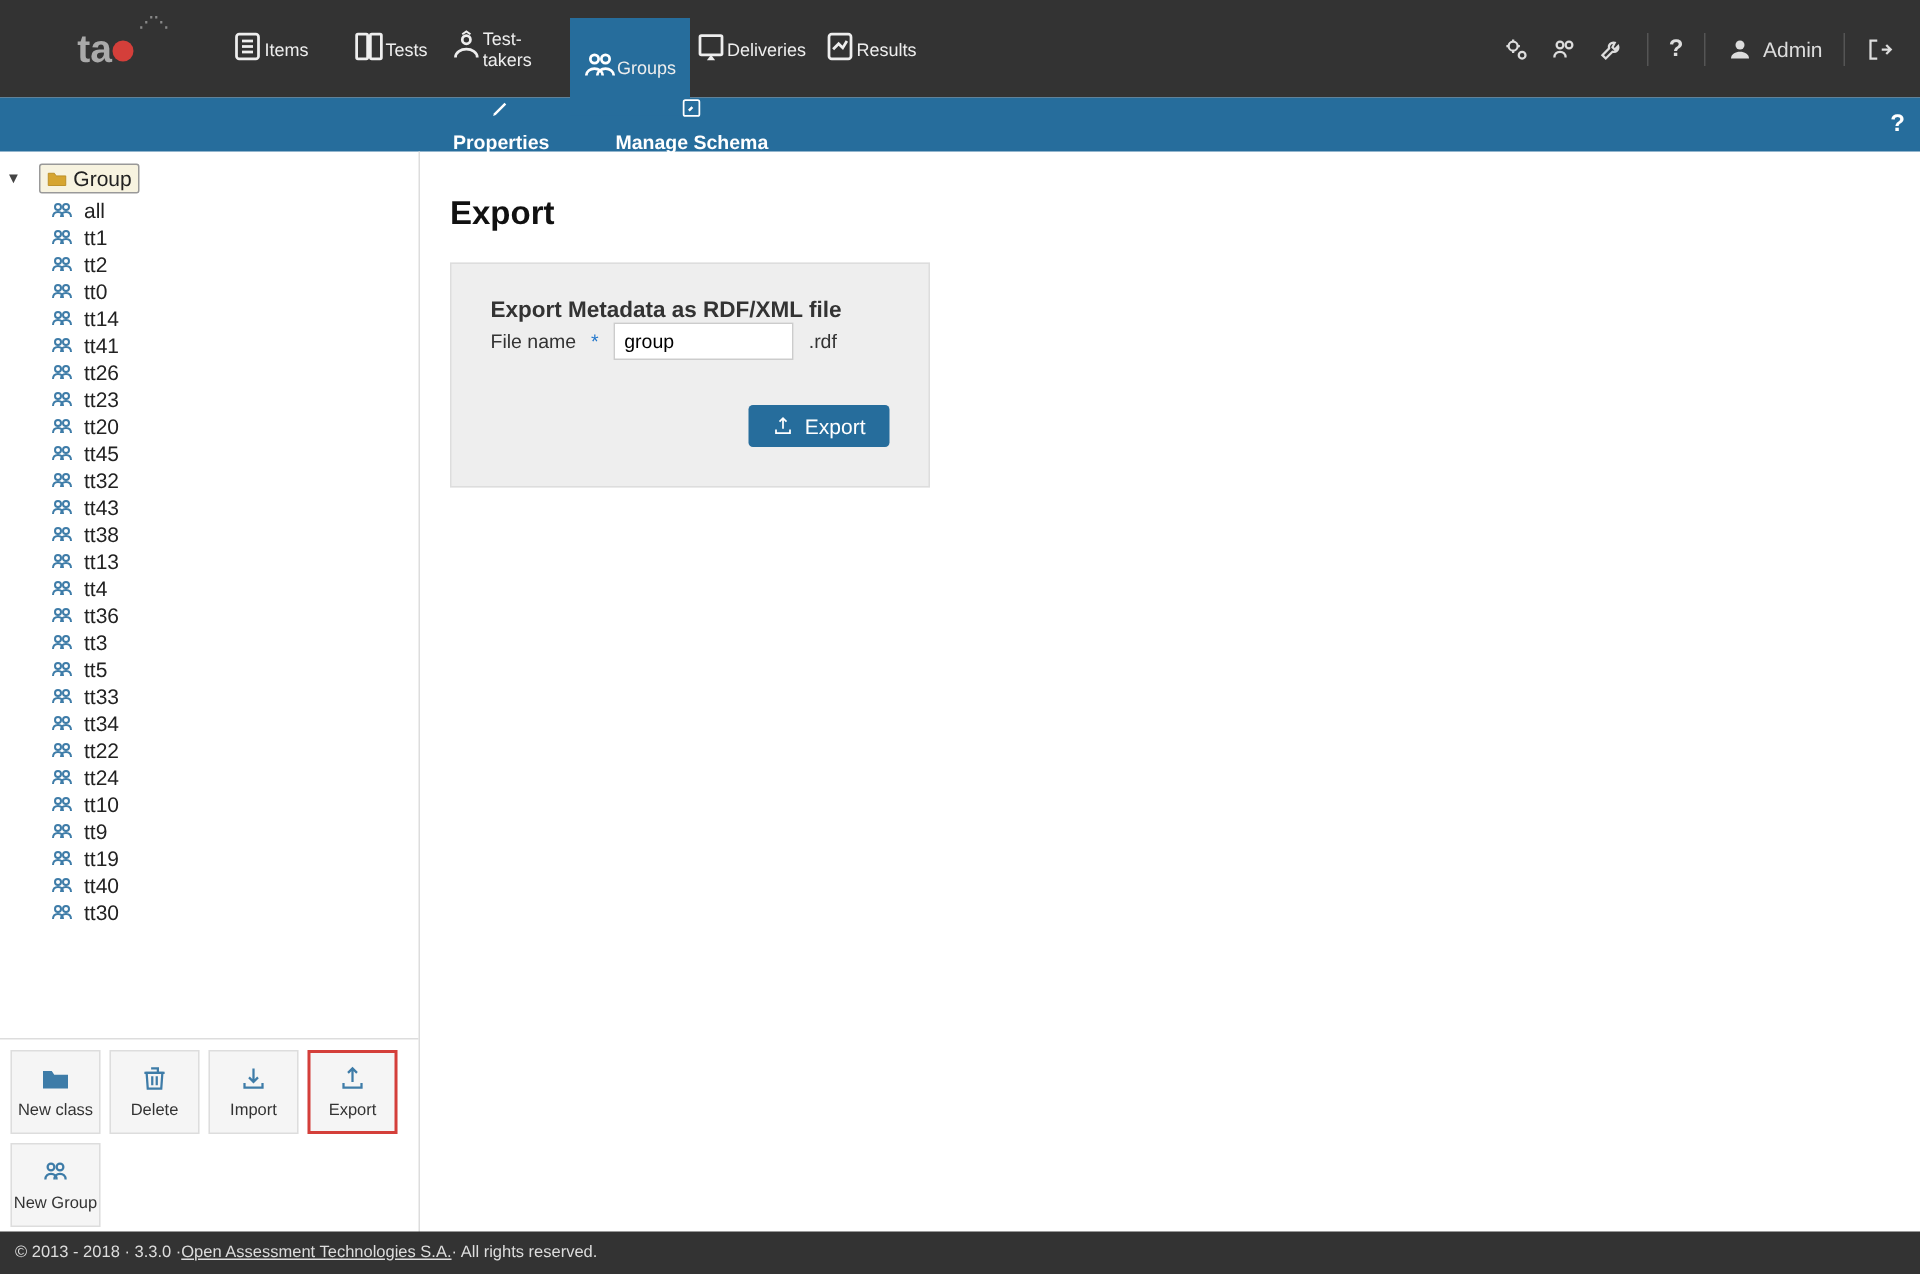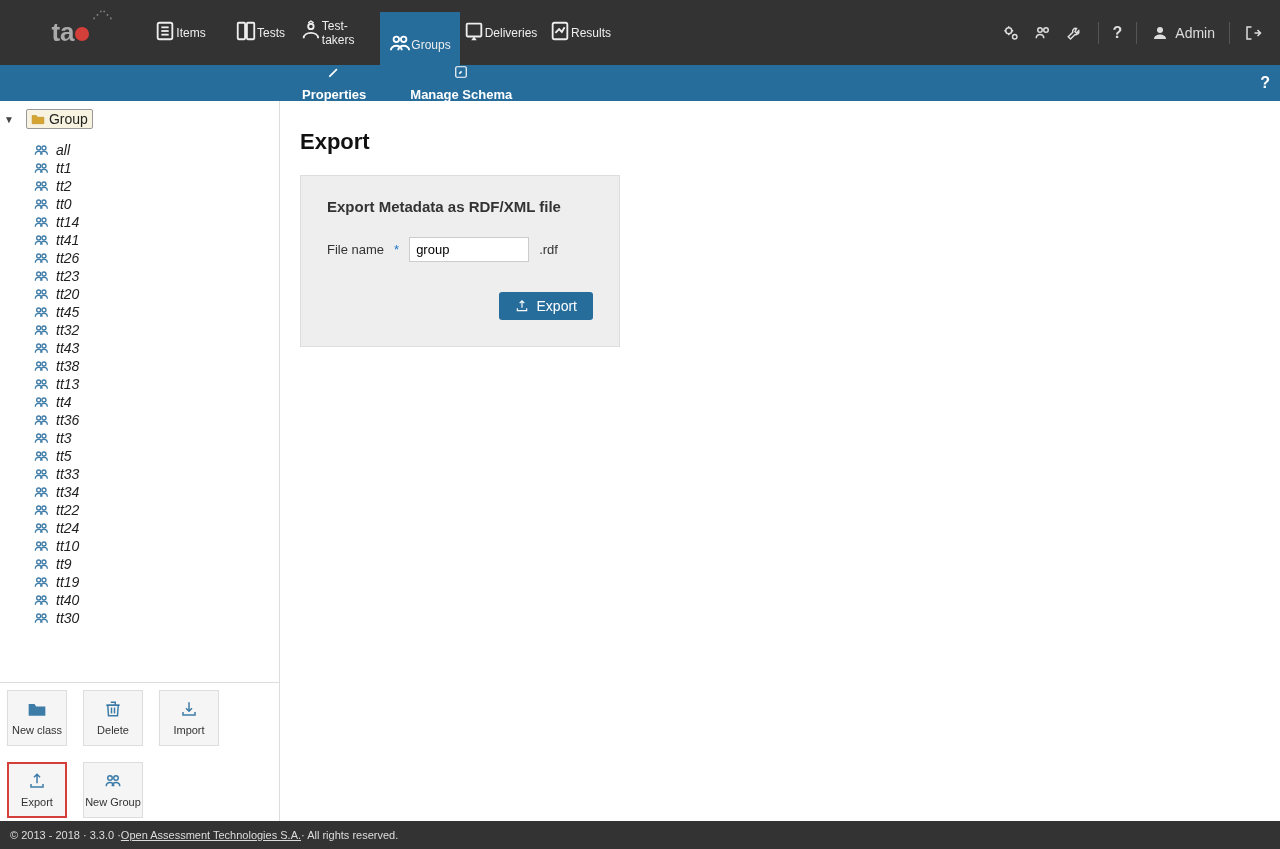--- a/index.html
+++ b/index.html
@@ -32,35 +32,35 @@
 .searchbox svg { width:14px; height:14px; fill:#aaa; cursor:pointer; }
 .subbar-help { color:#fff; font-weight:bold; margin-right:10px; cursor:pointer; }
 
 
 .main { display:flex; height:724px; }
 .sidebar { width:280px; border-right:1px solid #ddd; display:flex; flex-direction:column; }
 .tree { flex:1; overflow-y:scroll; padding:8px 4px 8px 4px; font-size:14px; color:#222; position:relative; }
 .tree-root { display:flex; align-items:center; gap:4px; padding:1px 4px; border:1px solid #999; background:#f7f3e0; border-radius:2px; margin-left:10px; }
 .tree-caret { font-size:10px; color:#444; margin-right:2px; }
 .folder-icon { width:14px; height:12px; fill:#d6a531; }
-.tree-children { margin-left:30px; margin-top:12px;font-style:italic; }
+.tree-children { margin-left:30px; margin-top:2px; }
 .tree-item { display:flex; align-items:center; gap:6px; padding:1px 0; cursor:pointer; }
 .tree-item svg { width:16px; height:12px; fill:#3e7ca8; }
 
 
-.actions { border-top:1px solid #ddd; padding:7px; display:flex; flex-wrap:wrap; gap:16px; }
+.actions { border-top:1px solid #ddd; padding:7px; display:flex; flex-wrap:wrap; gap:6px; }
 .abtn { width:60px; height:56px; border:1px solid #ddd; background:#f5f5f5; display:flex; flex-direction:column; align-items:center; justify-content:center; gap:6px; font-size:11px; color:#333; cursor:pointer; }
 .abtn svg { width:20px; height:18px; fill:#3e7ca8; }
 .abtn.highlight { border:2px solid #d43f3a; }
 
 
 .content { flex:1; padding:28px 20px; }
 .content h1 { font-size:22px; font-weight:bold; color:#111; margin-bottom:20px; }
 .panel { background:#eee; border:1px solid #ddd; width:320px; padding:22px 26px 26px; }
-.panel-title { font-size:15px; font-weight:bold; color:#333; margin-bottom:22px; }
+.panel-title { font-size:15px; font-weight:bold; color:#333; }
 .form-row { display:flex; align-items:center; gap:10px; font-size:13px; color:#333; margin-bottom:30px; }
 .form-row .req { color:#2277cc; }
 .form-row input { border:1px solid #ccc; padding:4px 6px; font-size:13px; width:120px; outline:none; }
 .form-row .ext { color:#333; }
 .panel-btn { float:right; background:#266d9c; color:#fff; border:none; border-radius:3px; padding:6px 16px; font-size:14px; cursor:pointer; display:flex; align-items:center; gap:8px; }
 .panel-btn svg { width:14px; height:14px; fill:#fff; }
 .clear { clear:both; }
 
 
 .footer { position:absolute; bottom:0; left:0; right:0; height:28px; background:#333; color:#ddd; font-size:11px; display:flex; align-items:center; padding:0 10px; }

